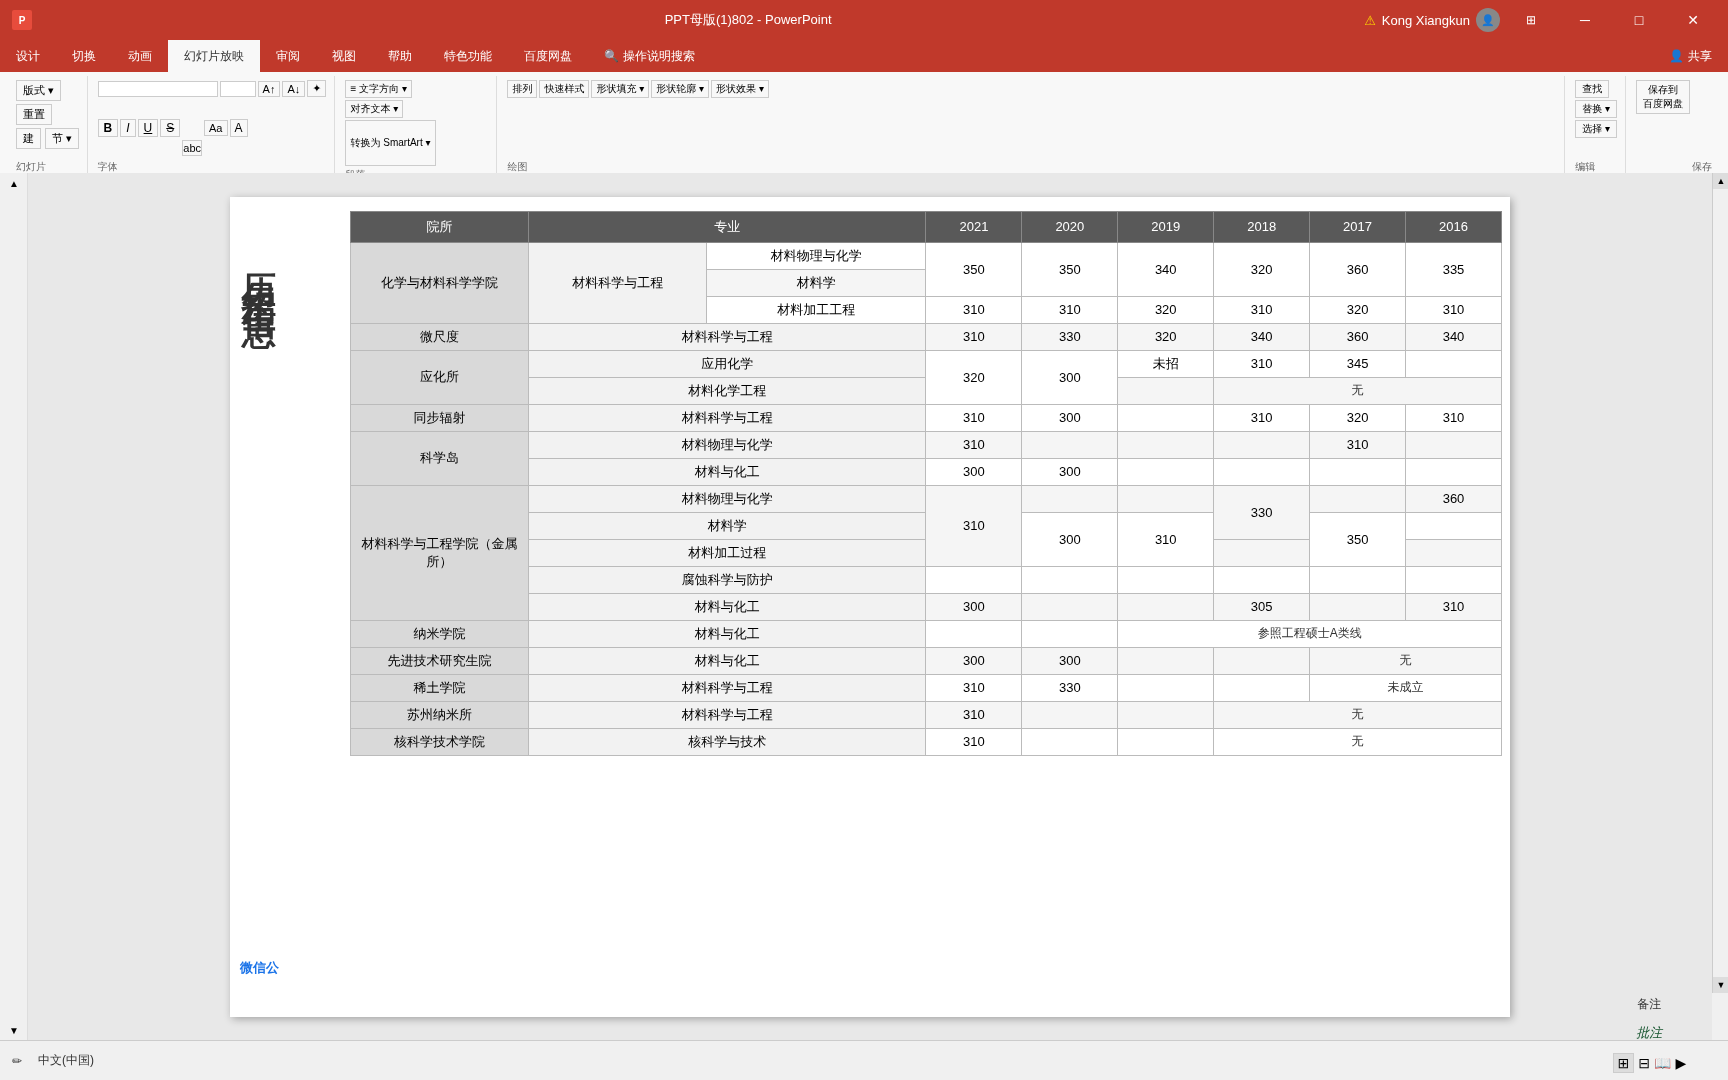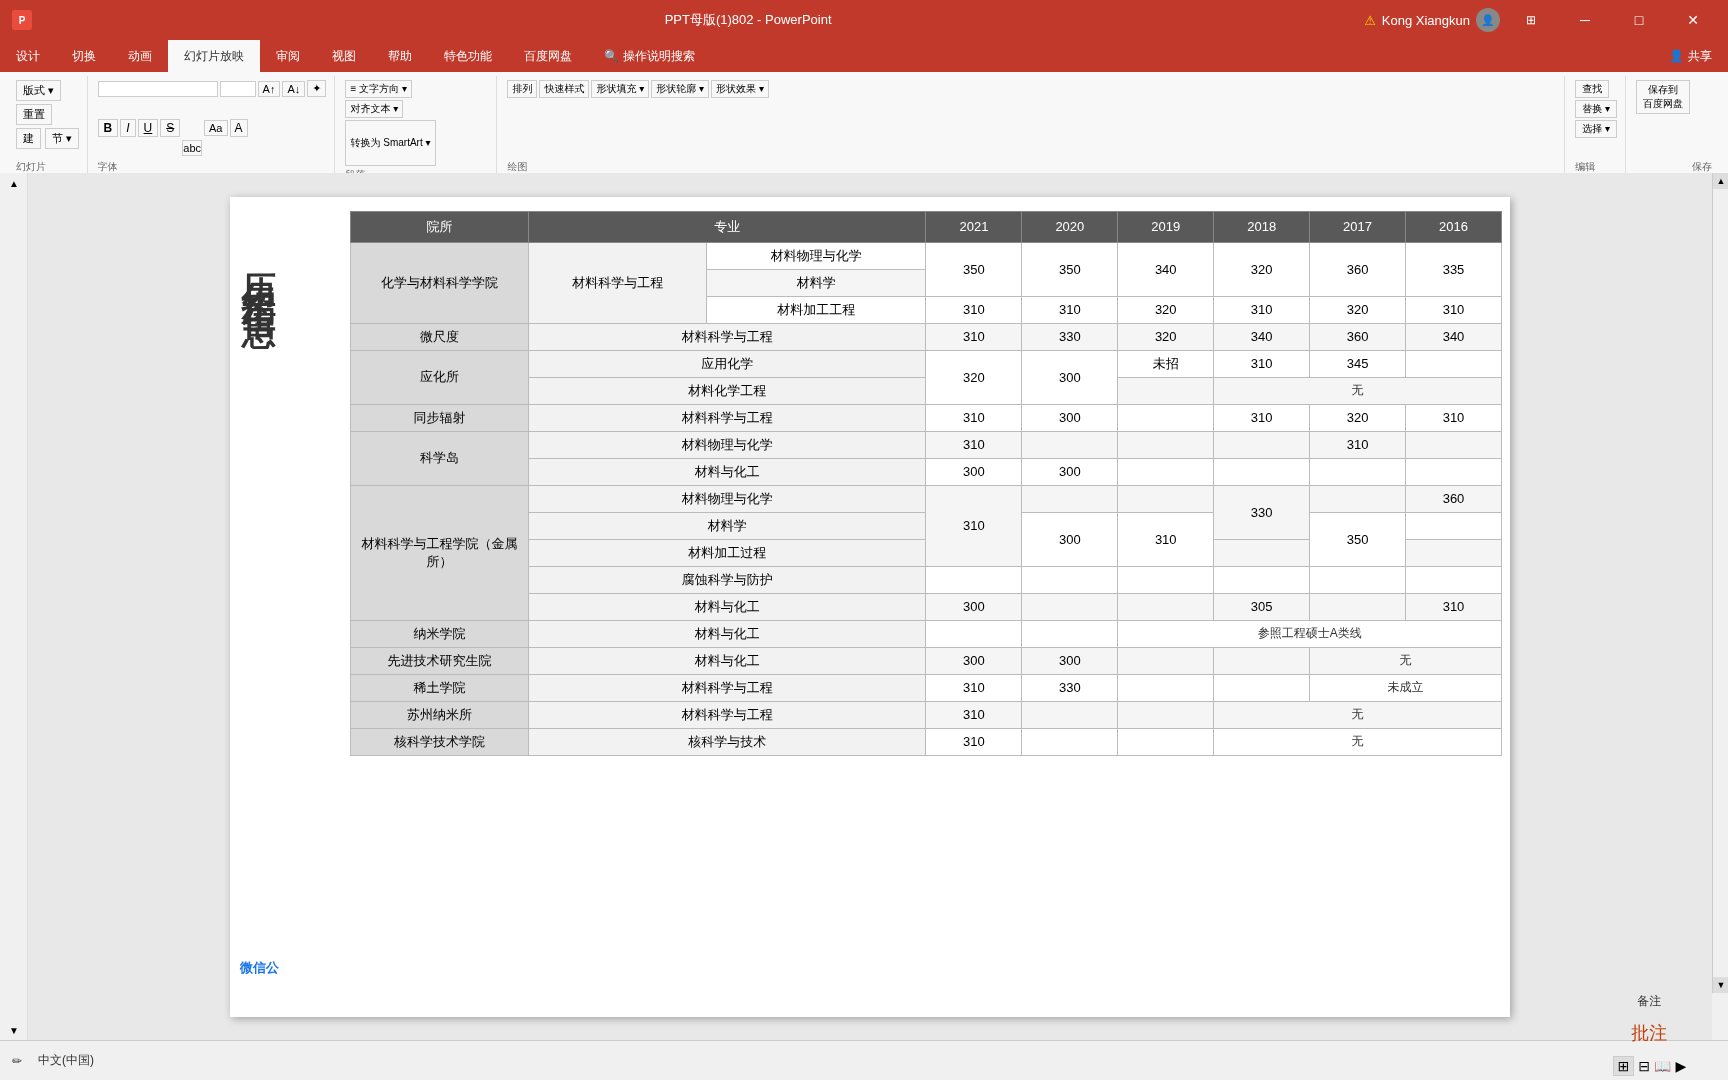--- a/index.html
+++ b/index.html
@@ -420,21 +420,21 @@
   <div id="scroll-down">▼</div>
 </div>
 
 <div id="statusbar">
   <div id="statusbar-left">
     <span>✏</span>
     <span>中文(中国)</span>
   </div>
   <div id="statusbar-right">
     <button style="font-size:12px;border:none;background:transparent;cursor:pointer;color:#333;">备注</button>
-    <button style="font-size:18px;border:none;background:transparent;cursor:pointer;color:#c2410c;">批注</button>
+    <button style="font-size:13px;border:none;background:transparent;cursor:pointer;color:#14532d;font-style:italic;">批注</button>
     <div style="display:flex;gap:4px;align-items:center;">
       <button style="font-size:14px;border:1px solid #ccc;background:#ddd;padding:1px 4px;cursor:pointer;">⊞</button>
       <button style="font-size:14px;border:none;background:transparent;cursor:pointer;">⊟</button>
       <button style="font-size:14px;border:none;background:transparent;cursor:pointer;">📖</button>
       <button style="font-size:14px;border:none;background:transparent;cursor:pointer;">▶</button>
     </div>
     <div style="display:flex;align-items:center;gap:4px;">
       <button style="border:none;background:transparent;cursor:pointer;">─</button>
       <div style="width:80px;height:4px;background:#ccc;border-radius:2px;position:relative;cursor:pointer;">
         <div style="position:absolute;left:75%;top:-4px;width:12px;height:12px;background:#555;border-radius:50%;"></div>

